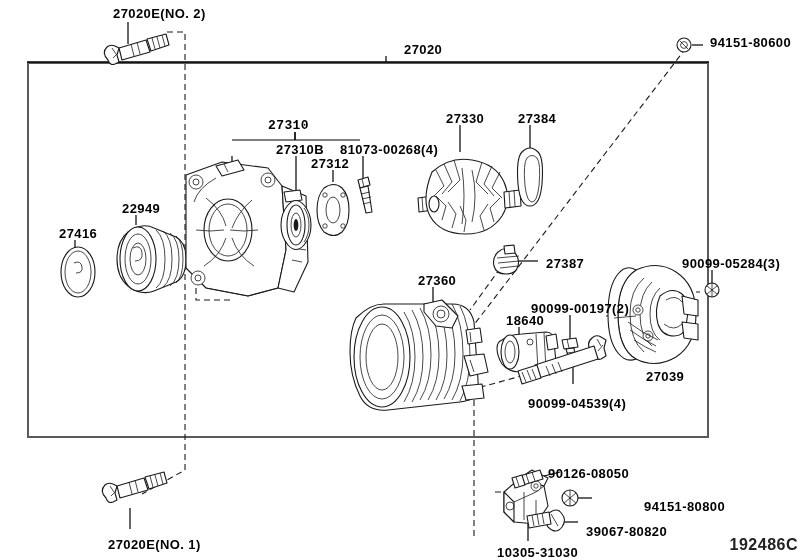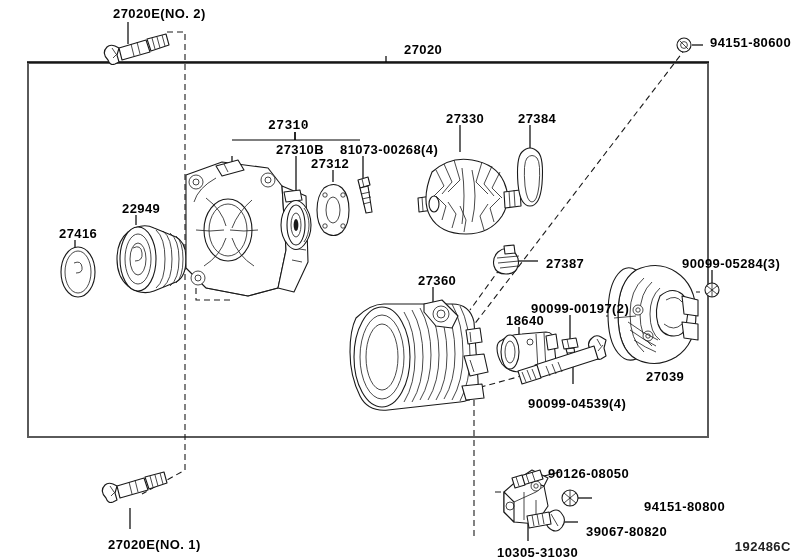--- a/index.html
+++ b/index.html
@@ -2,21 +2,21 @@
 <html><head>
 <meta charset="utf-8">
 <style>
   html,body{margin:0;padding:0;background:#ffffff;}
   body{width:811px;height:560px;position:relative;overflow:hidden;
        font-family:"Liberation Sans", sans-serif;color:#111111;}
   #diagram{position:absolute;left:0;top:0;width:811px;height:560px;}
   .lbl{position:absolute;font-family:"Liberation Sans", sans-serif;
        font-weight:700;font-size:13px;letter-spacing:0.4px;color:#000;
        white-space:nowrap;line-height:12px;}
-  .code{position:absolute;right:20px;bottom:6px;font-size:13px;font-weight:700;
+  .code{position:absolute;right:13px;bottom:6px;font-size:16px;font-weight:700;
         color:#222;letter-spacing:0.5px;font-family:"Liberation Sans", sans-serif;}
   .frame{position:absolute;left:27px;top:62px;width:682px;height:376px;
          border:2px solid #5a5a5a;box-sizing:border-box;background:transparent;}
 </style>
 </head>
 <body>
 
 <div class="frame"></div>
 
 <svg id="diagram" viewBox="0 0 811 560">

